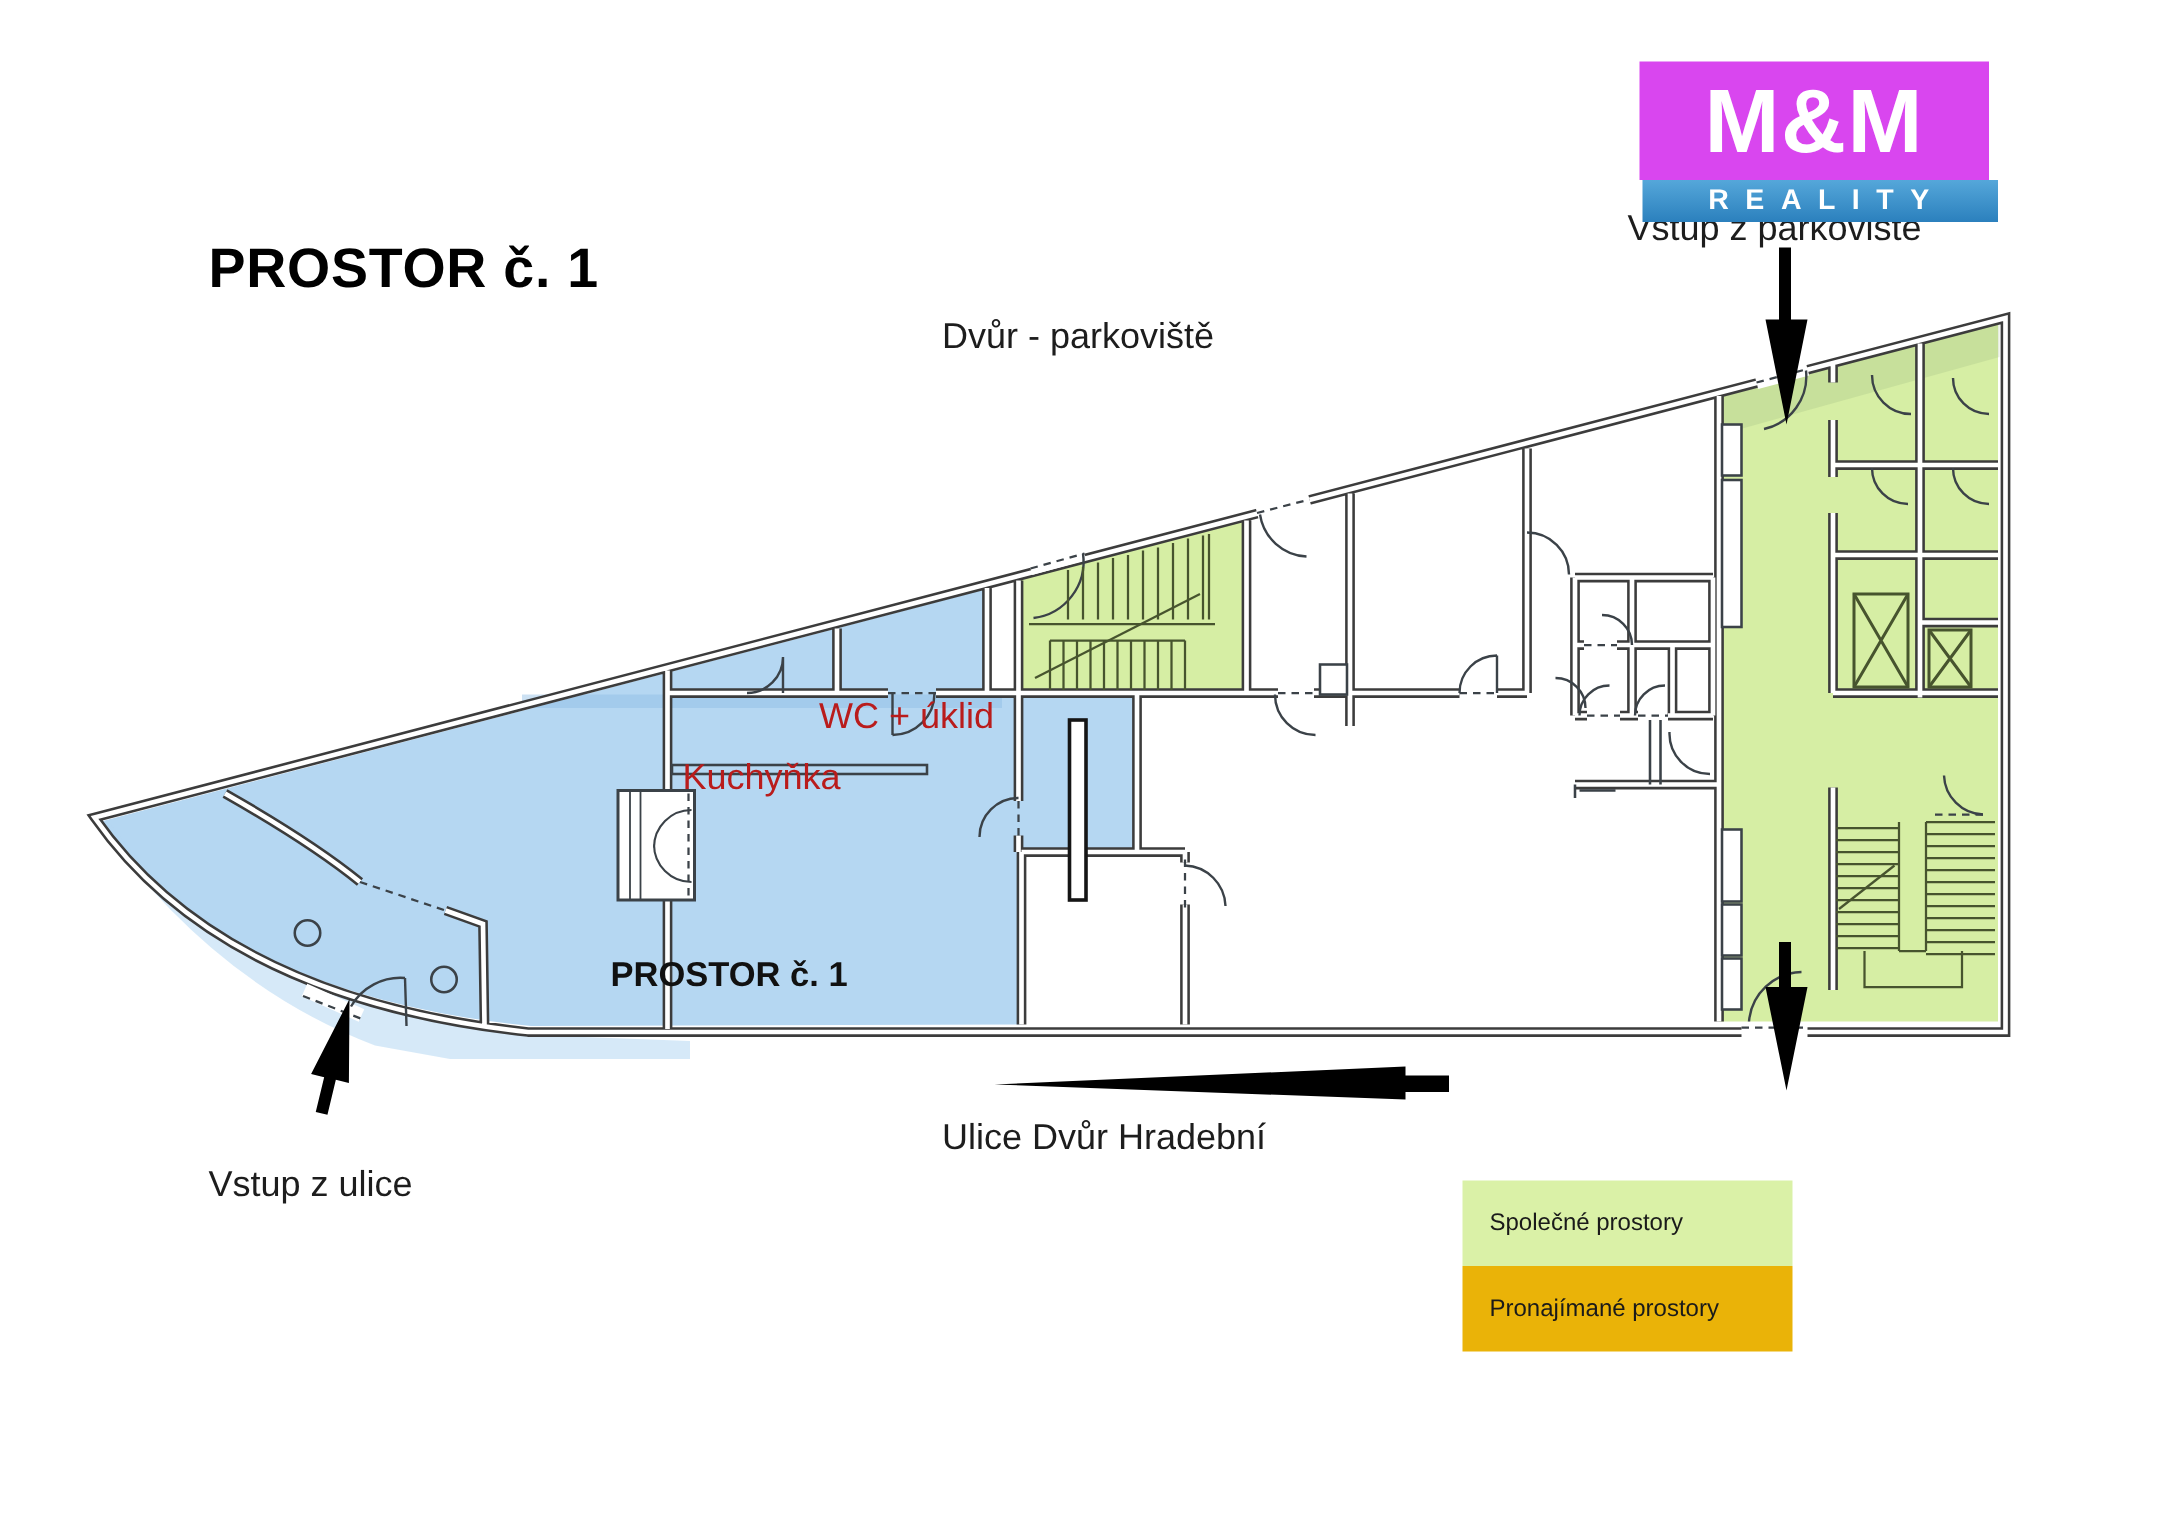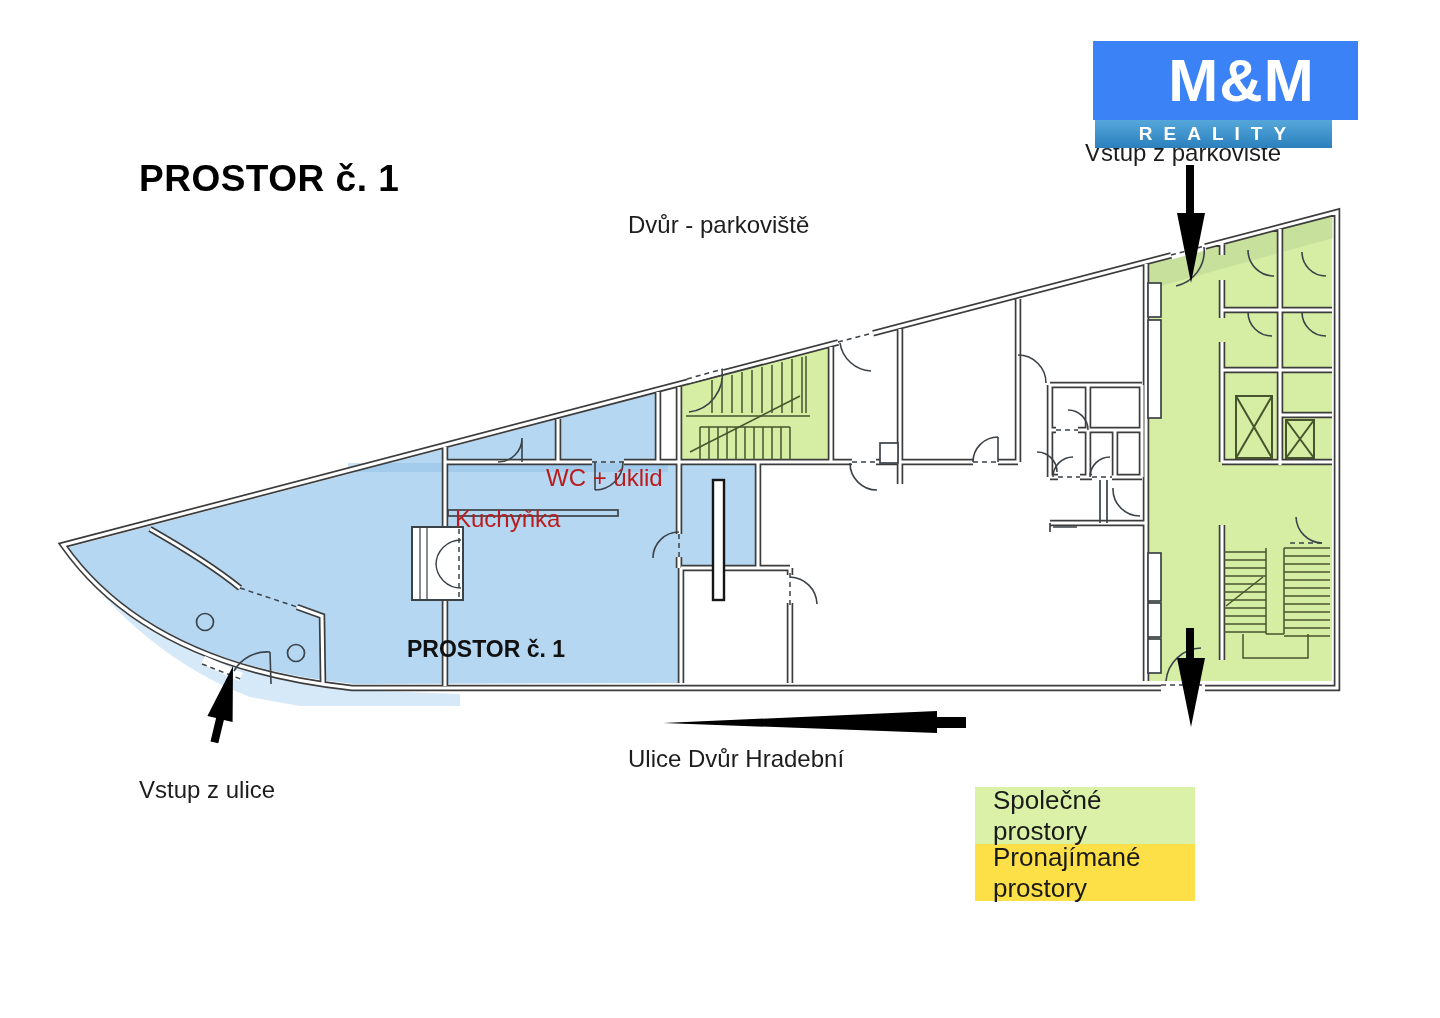--- a/index.html
+++ b/index.html
@@ -8,33 +8,33 @@
   .plan-svg{position:absolute;left:0;top:0;z-index:1;}
   .lbl{position:absolute;font-size:24px;color:#1d1d1d;white-space:nowrap;z-index:2;}
   .page-title{position:absolute;left:139px;top:158px;font-size:37px;font-weight:bold;
               letter-spacing:.5px;color:#000;z-index:2;}
   .inner-title{position:absolute;left:407px;top:636px;font-size:23px;font-weight:bold;
                color:#111;z-index:2;}
   .plan-room-label{color:#b91c1c;margin-top:36px;}
   .label-under-logo{z-index:2;}
   
   .logo{position:absolute;left:1093px;top:41px;width:233px;z-index:3;}
-  .logo-red{width:233px;height:79px;background:#3b82f6;color:#fff;display:flex;
+  .logo-red{width:233px;height:79px;background:#d946ef;color:#fff;display:flex;
             align-items:center;justify-content:center;font-weight:bold;font-size:60px;
-            letter-spacing:1px;padding-left:32px;}
+            letter-spacing:1px;}
   .logo-blue{width:237px;height:28px;margin-left:2px;
              background:linear-gradient(#55a7da,#2b80bd);color:#fff;display:flex;
              align-items:center;justify-content:center;font-weight:bold;font-size:19px;
              letter-spacing:11px;padding-left:9px;box-sizing:border-box;}
   
   .legend{position:absolute;left:975px;top:787px;width:220px;z-index:2;}
   .legend-row{width:220px;height:57px;display:flex;align-items:center;
-              padding-left:18px;box-sizing:border-box;font-size:26px;color:#1a1a1a;}
+              padding-left:18px;box-sizing:border-box;font-size:16px;color:#1a1a1a;}
   .legend-common{background:#daf1a7;}
-  .legend-rented{background:#fde047;}
+  .legend-rented{background:#eab308;}
 </style>
 </head>
 <body>
 
 <div class="canvas">
 
   <div class="page-title">PROSTOR č. 1</div>
 
   <div class="lbl" style="left:628px;top:211px;">Dvůr - parkoviště</div>
 

